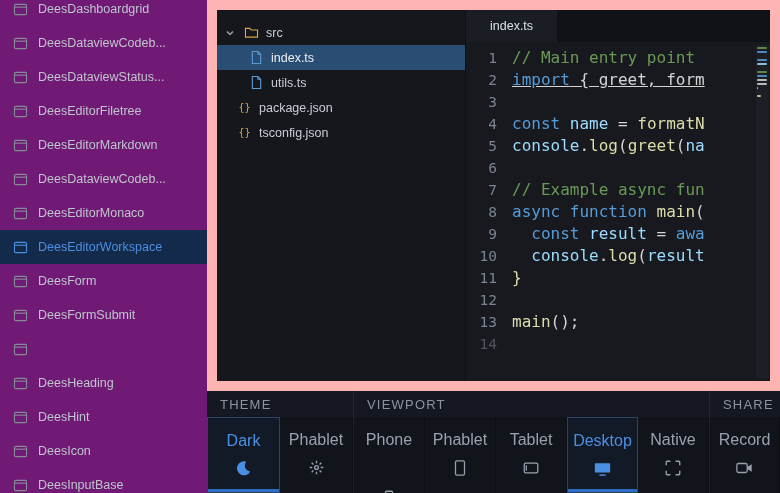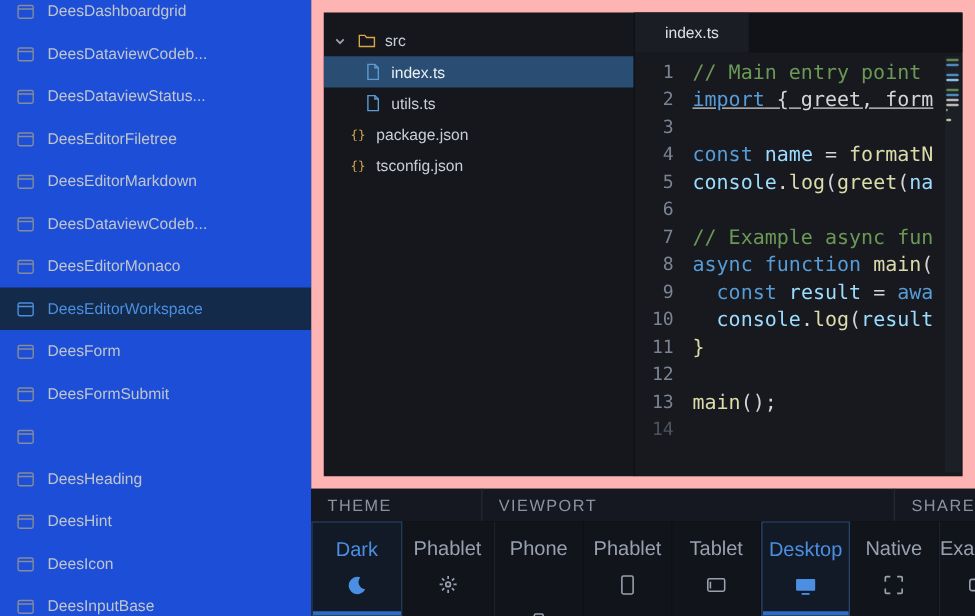--- a/index.html
+++ b/index.html
@@ -11,21 +11,21 @@
     --c-kw:#569cd6;
     --c-var:#9cdcfe;
     --c-fn:#dcdcaa;
     --c-plain:#d4d4d4;
   }
   *{box-sizing:border-box;margin:0;padding:0}
   body{width:780px;height:493px;background:#0a0c10;font-family:"Liberation Sans",sans-serif;overflow:hidden}
   .app{display:flex;width:100%;height:100%}
 
   
-  .sidebar{width:249px;flex:none;background:#1d4ed8;overflow:hidden}
+  .sidebar{width:207px;flex:none;background:#701a75;overflow:hidden}
   .side-list{margin-top:-8px}
   .side-item{height:34px;display:flex;align-items:center;gap:10px;padding:0 8px 0 13px;color:#bfc5cd;font-size:12.5px;cursor:pointer;white-space:nowrap;overflow:hidden}
   .side-item .sicon{flex:none;display:flex;color:#868c97}
   .side-item.sel{background:var(--side-sel);color:var(--accent)}
   .side-item.sel .sicon{color:var(--accent)}
 
   
   .main{flex:1;display:flex;flex-direction:column;min-width:0}
   .preview{height:391px;flex:none;background:var(--pink);padding:10px}
   .workspace{width:100%;height:100%;background:#15171d;display:flex;overflow:hidden}
@@ -411,21 +411,21 @@
             <span>Native</span>
             <span class="bicon">
               <svg width="18" height="18" viewBox="0 0 20 20" fill="none" stroke="currentColor" stroke-width="1.5">
                 <path d="M7 2.5H3.5a1 1 0 0 0-1 1V7M13 2.5h3.5a1 1 0 0 1 1 1V7M17.5 13v3.5a1 1 0 0 1-1 1H13M2.5 13v3.5a1 1 0 0 0 1 1H7"></path>
               </svg>
             </span>
           </div>
         </div>
         <div class="tb-group bl" style="flex: 1 1 0%;">
           <div class="tb-btn" style="width: 100%;">
-            <span>Example</span>
+            <span>Record</span>
             <span class="bicon">
               <svg width="19" height="18" viewBox="0 0 20 20" fill="none" stroke="currentColor" stroke-width="1.4">
                 <rect x="1.5" y="5" width="11.5" height="10" rx="2"></rect>
                 <path d="M13 9l5-3.2v8.4L13 11z" fill="currentColor" stroke="none"></path>
               </svg>
             </span>
           </div>
         </div>
       </div>
   </div>

